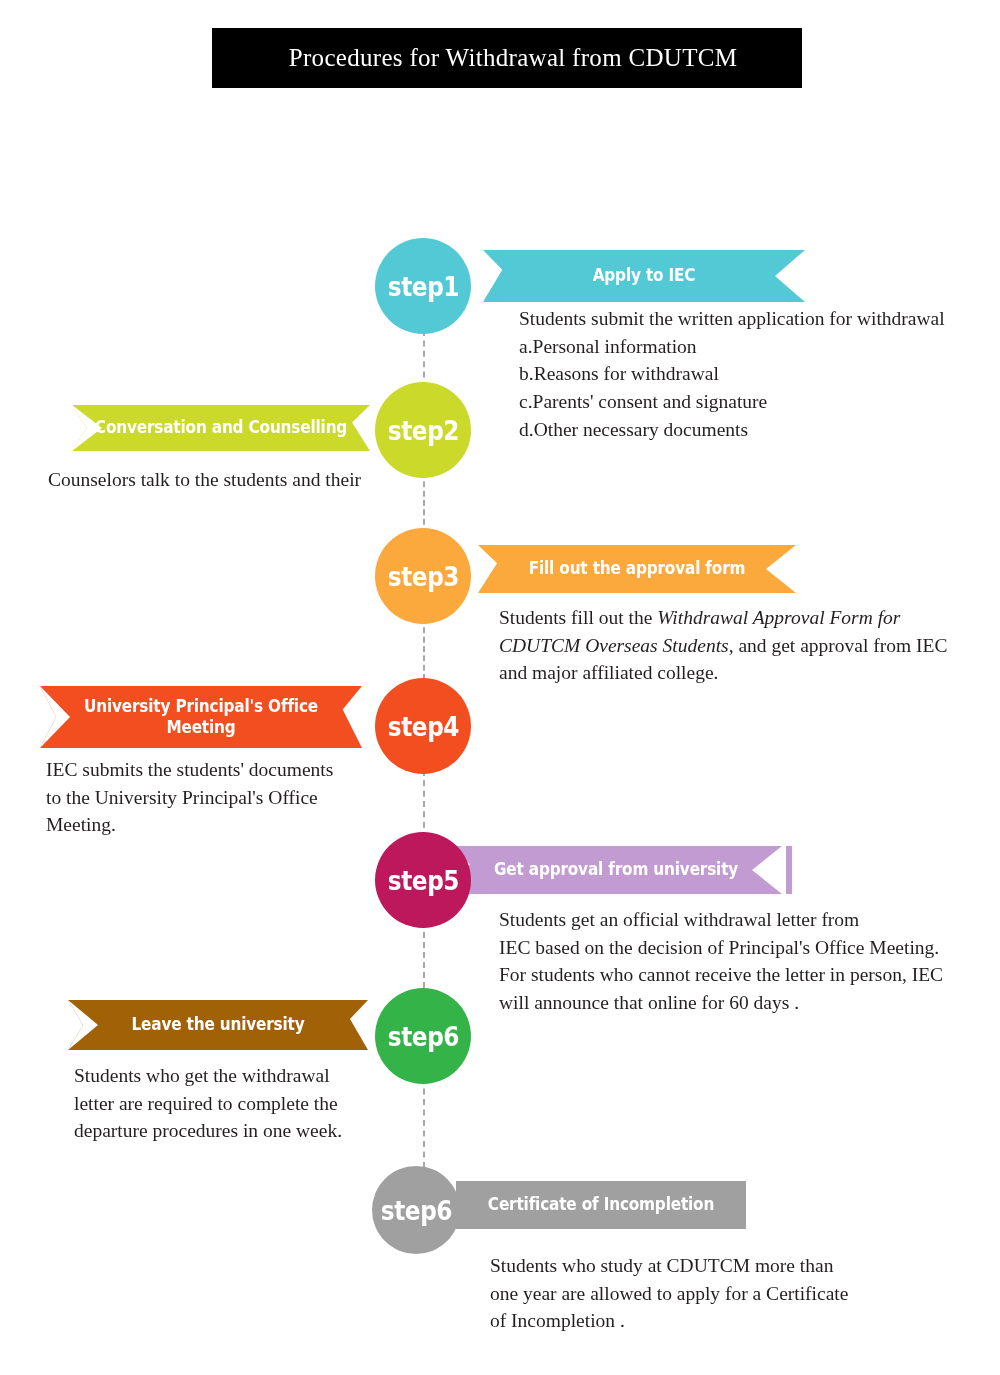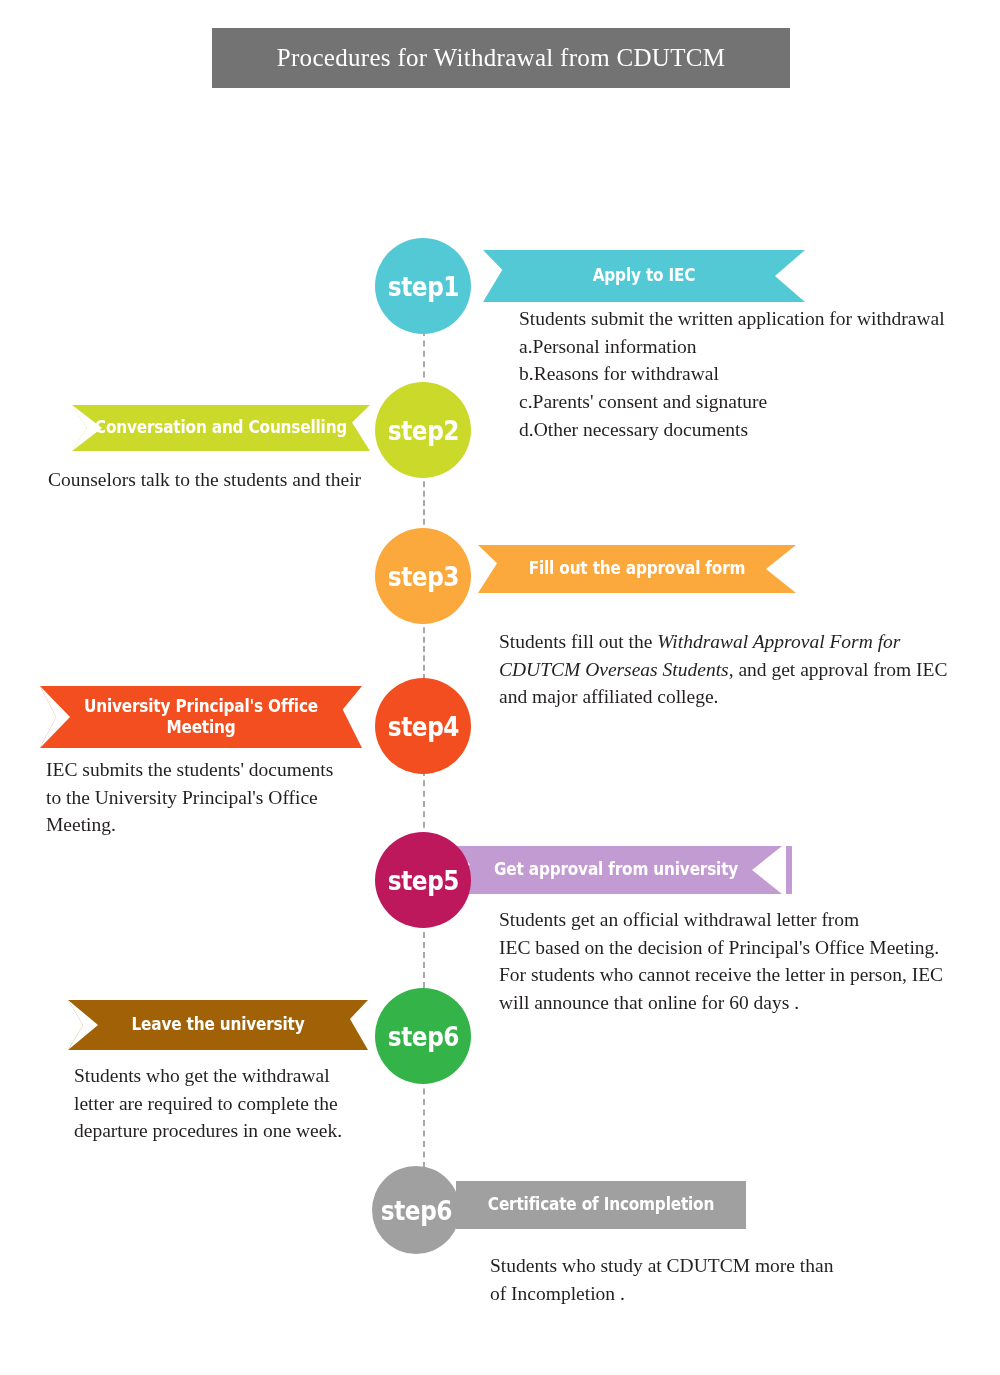--- a/index.html
+++ b/index.html
@@ -123,21 +123,21 @@
     font-size: 19.5px;
     line-height: 1.42;
     color: #231f20;
     z-index: 4;
   }
   .body-text .ital { font-style: italic; }
 </style>
 </head>
 <body style="background: rgb(255, 255, 255);">
 
-<div id="title-bar" style="background: #737373;">
+<div id="title-bar" style="background: #000000; padding-left: 12px;">
   <span id="title-text" style="color: rgb(255, 255, 255);">Procedures for Withdrawal from CDUTCM</span>
 </div>
 
 <div class="spine" style="top:330px;height:58px;"></div>
 <div class="spine" style="top:472px;height:62px;"></div>
 <div class="spine" style="top:618px;height:62px;"></div>
 <div class="spine" style="top:770px;height:68px;"></div>
 <div class="spine" style="top:922px;height:66px;"></div>
 <div class="spine" style="top:1078px;height:90px;"></div>
 
@@ -164,21 +164,21 @@
 <div class="body-text" style="left:48px;top:466px;width:360px;">
   <div>Counselors talk to the students and their</div>
 </div>
 
 <div class="step-circle" style="left:375px;top:528px;width:96px;height:96px;background:#FBA83C;">
   <span class="step-label">step3</span>
 </div>
 <div class="ribbon right" style="left:478px;top:545px;width:318px;height:48px;background:#FBA83C;">
   <span class="ribbon-title">Fill out the  approval form</span>
 </div>
-<div class="body-text" style="left:499px;top:628px;width:452px;">
+<div class="body-text" style="left:499px;top:604px;width:452px;">
   <span>Students fill out the </span><span class="ital">Withdrawal Approval Form for CDUTCM Overseas Students</span><span>, and get approval from IEC and major affiliated college.</span>
 </div>
 
 <div class="step-circle" style="left:375px;top:678px;width:96px;height:96px;background:#F24E20;">
   <span class="step-label">step4</span>
 </div>
 <div class="ribbon left" style="left:40px;top:686px;width:322px;height:62px;background:#F24E20;">
   <span class="ribbon-title">University Principal's Office Meeting</span>
 </div>
 <div class="body-text" style="left:46px;top:756px;width:350px;">
@@ -214,14 +214,15 @@
 </div>
 
 <div class="step-circle" style="left:372px;top:1166px;width:88px;height:88px;background:#A0A0A0;">
   <span class="step-label">step6</span>
 </div>
 <div class="ribbon plain" style="left:456px;top:1181px;width:290px;height:48px;background:#A0A0A0;">
   <span class="ribbon-title">Certificate of Incompletion</span>
 </div>
 <div class="body-text" style="left:490px;top:1252px;width:420px;">
   <div>Students who study at CDUTCM more than</div>
+  <div>one year are allowed to apply for a Certificate</div>
   <div>of Incompletion .</div>
 </div>
 
 </body></html>

